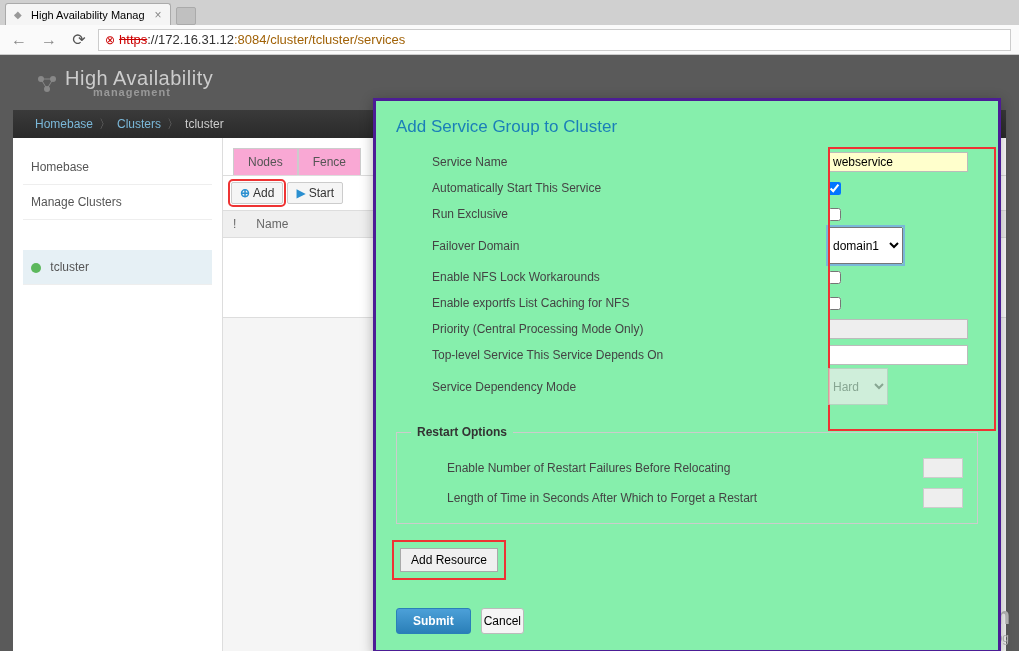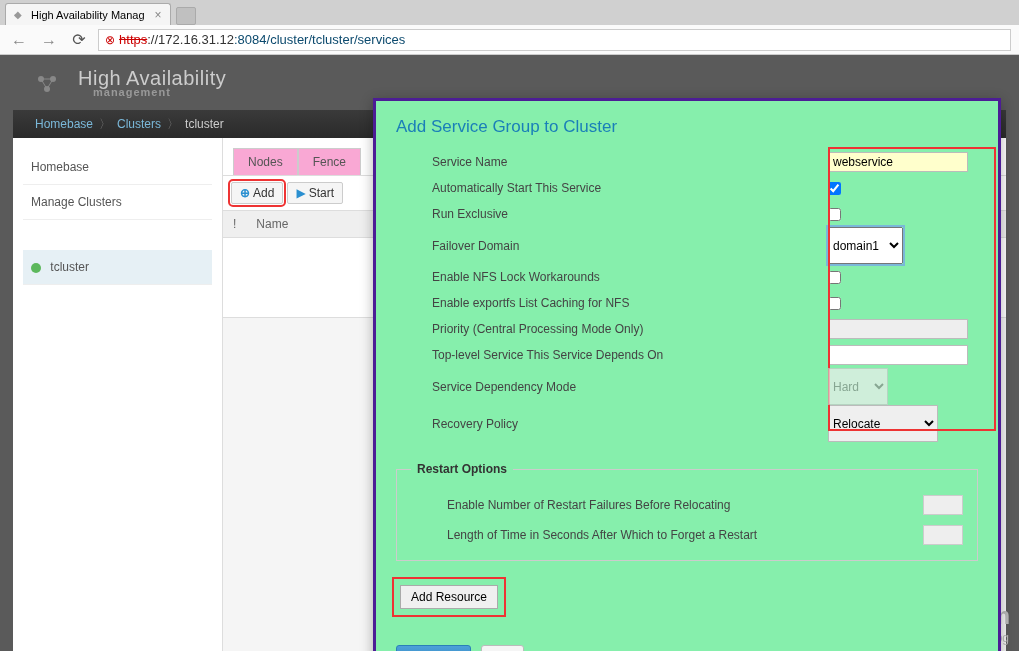--- a/index.html
+++ b/index.html
@@ -12,29 +12,29 @@
 .tab-close { color: #888; font-size: 12px; cursor: pointer; margin-left: 5px; }
 .new-tab { width: 20px; height: 18px; background: #c0c0c0; border: 1px solid #aaa; margin-left: 5px; border-radius: 2px; }
 
 .browser-toolbar { background: #fafafa; height: 30px; display: flex; align-items: center; padding: 0 8px; gap: 8px; border-bottom: 1px solid #ccc; }
 .nav-btn { width: 22px; height: 22px; color: #888; font-size: 16px; display: flex; align-items: center; justify-content: center; cursor: pointer; }
 .reload-btn { color: #555; }
 .url-bar { flex: 1; height: 22px; border: 1px solid #ccc; background: #fff; display: flex; align-items: center; padding: 0 6px; font-size: 13px; font-family: "Courier New", monospace; }
 .url-icon { color: #c00; font-size: 12px; margin-right: 4px; }
 .url-https { color: #c00; text-decoration: line-through; }
 .url-main { color: #333; }
-.url-port { color: #0c4a6e; }
+.url-port { color: #a16207; }
 
 
 .app { background: #5a5a5a; height: 596px; position: relative; }
 .app-inner { margin: 0 auto; width: 993px; background: #5a5a5a; }
 
 .app-header { height: 55px; display: flex; align-items: center; padding-left: 20px; }
 .logo-icon { width: 28px; height: 28px; display: inline-block; }
-.logo-text { color: #ccc; font-size: 20px; font-weight: 300; letter-spacing: 0.5px; margin-left: 17px; }
+.logo-text { color: #ccc; font-size: 20px; font-weight: 300; letter-spacing: 0.5px; margin-left: 4px; }
 .logo-sub { color: #999; font-size: 11px; display: block; margin-left: 32px; margin-top: -4px; letter-spacing: 1px; font-weight: bold; }
 
 .breadcrumb { background: linear-gradient(#3a3a3a, #2a2a2a); height: 28px; display: flex; align-items: center; padding: 0 10px; }
 .crumb { color: #7ab8d9; font-size: 12px; padding: 0 12px; position: relative; cursor: pointer; }
 .crumb::after { content: "〉"; color: #777; position: absolute; right: -6px; top: -1px; }
 .crumb:last-child { color: #ccc; }
 .crumb:last-child::after { display: none; }
 
 .content { background: #fff; display: flex; height: 513px; }
 .sidebar { width: 210px; background: #fff; border-right: 1px solid #ddd; padding: 12px 10px; }
@@ -229,26 +229,20 @@
       <div class="form-control-area">
           <input class="text-input" style="">
         </div>
     </div>
     <div class="form-row">
       <span class="form-label">Service Dependency Mode</span>
       <div class="form-control-area">
           <select class="select-input disabled" disabled=""><option>Hard</option></select>
         </div>
     </div>
-    <div class="form-row">
-      <span class="form-label">Recovery Policy</span>
-      <div class="form-control-area">
-          <select class="select-input wide"><option>Relocate</option></select>
-        </div>
-    </div>
 
     <fieldset class="fieldset">
       <legend class="fieldset-legend">Restart Options</legend>
       <div class="form-row">
         <span class="form-label">Enable Number of Restart Failures Before Relocating</span>
         <input class="small-input" style="">
       </div>
       <div class="form-row">
         <span class="form-label">Length of Time in Seconds After Which to Forget a Restart</span>
         <input class="small-input" style="">

